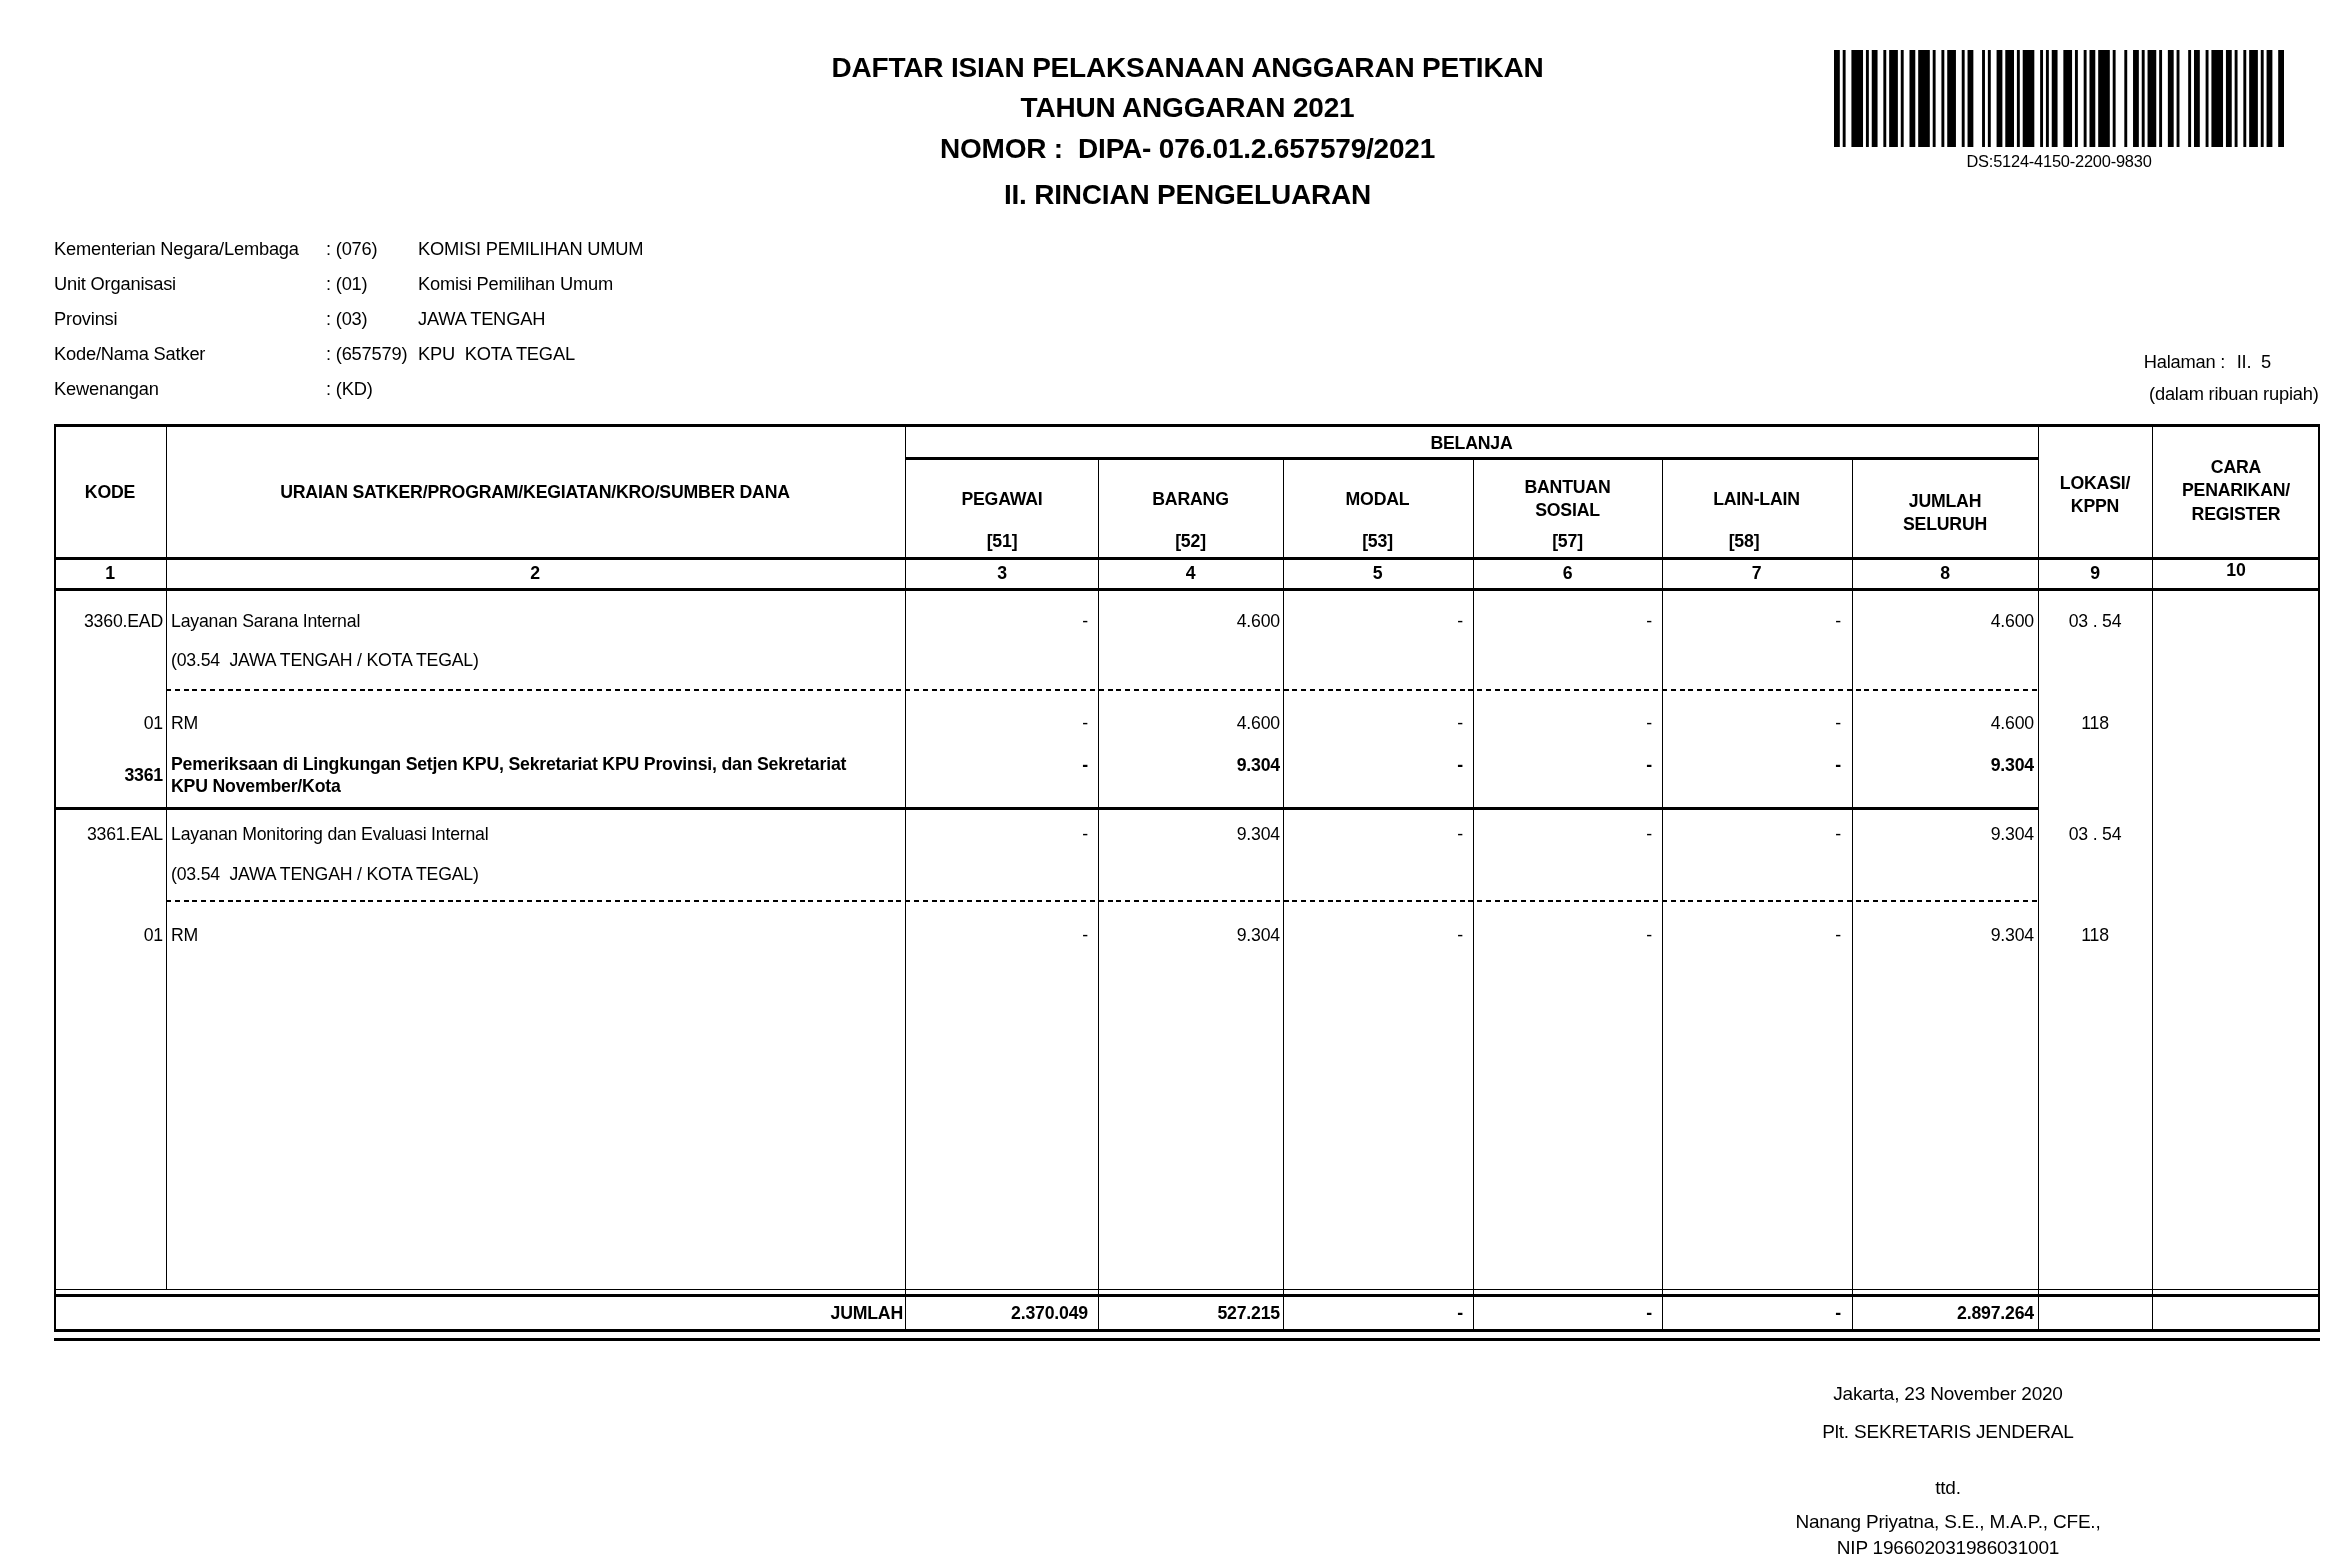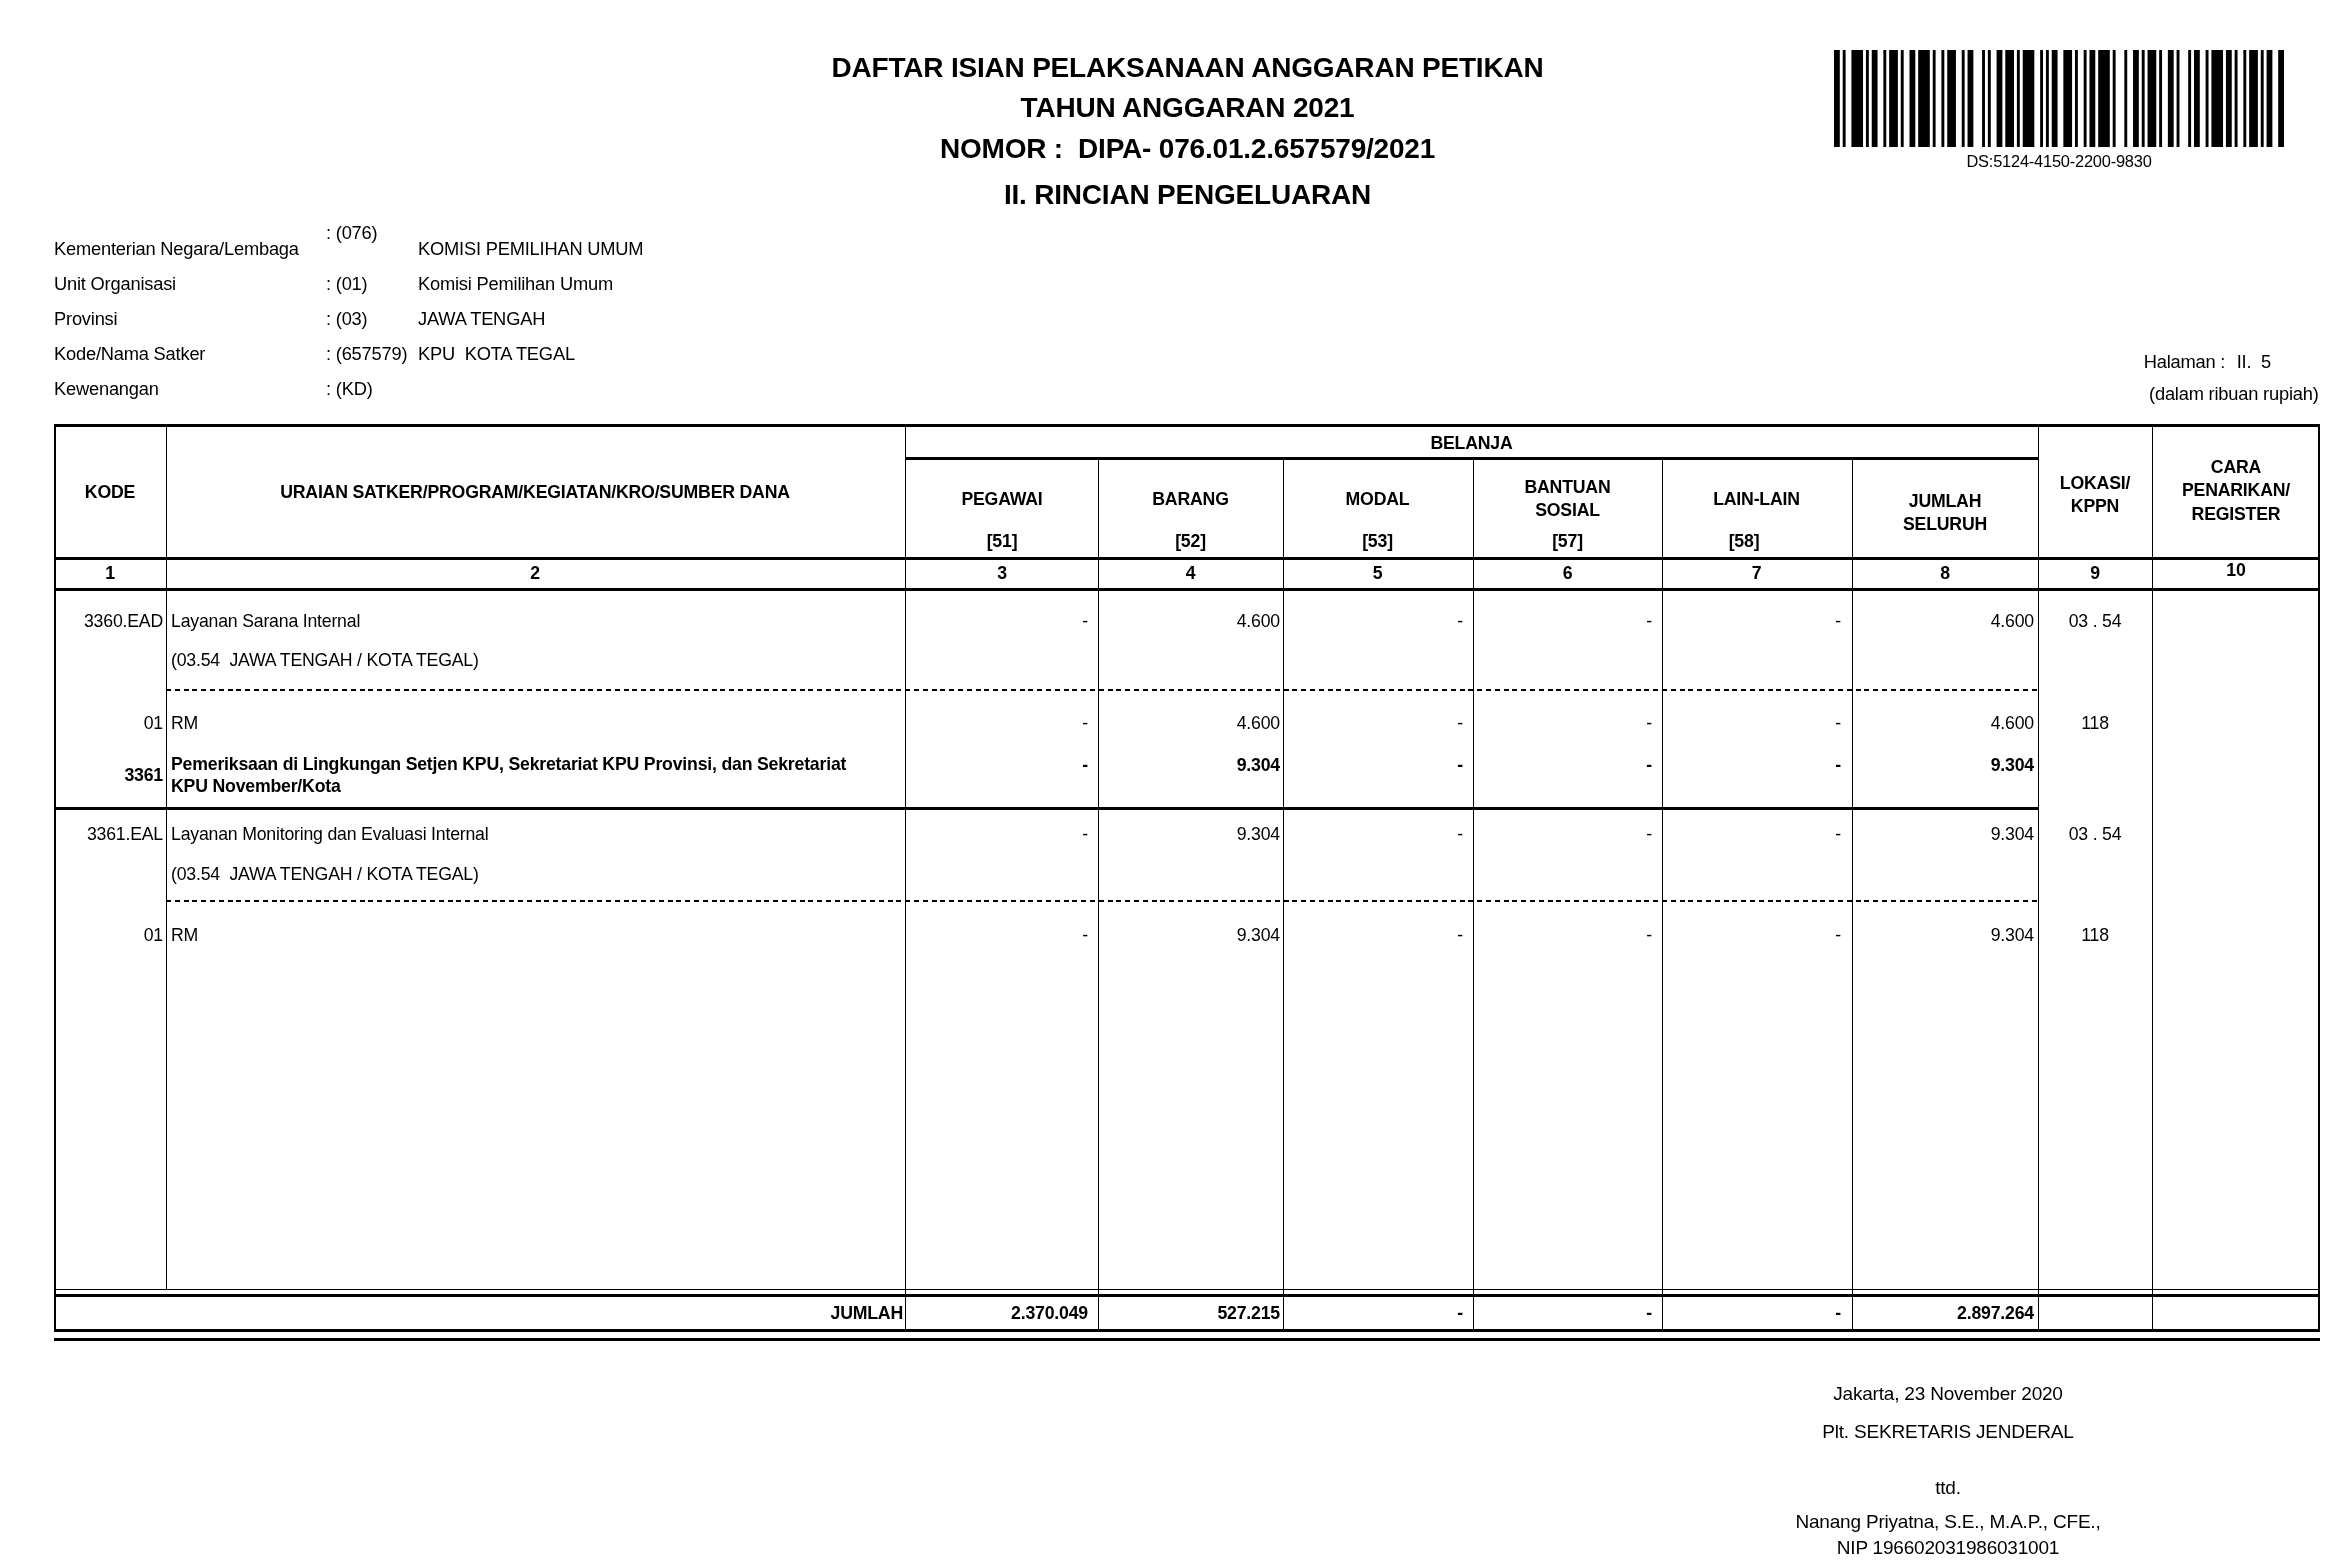--- a/index.html
+++ b/index.html
@@ -105,21 +105,21 @@
       <rect x="647.69" y="0" width="4.59" height="154"></rect>
       <rect x="656.88" y="0" width="13.78" height="154"></rect>
       <rect x="675.25" y="0" width="4.59" height="154"></rect>
       <rect x="684.44" y="0" width="9.19" height="154"></rect>
       <rect x="702.81" y="0" width="9.19" height="154"></rect>
     </svg>
   <div class="barcode-label">DS:5124-4150-2200-9830</div>
 
   <div>
     <div class="info-label" style="top:238px">Kementerian Negara/Lembaga</div>
-    <div class="info-code" style="top:222px">: (076)</div>
+    <div class="info-code" style="top:238px">: (076)</div>
     <div class="info-value" style="top:238px">KOMISI PEMILIHAN UMUM</div>
   </div>
   <div>
     <div class="info-label" style="top:273px">Unit Organisasi</div>
     <div class="info-code" style="top:273px">: (01)</div>
     <div class="info-value" style="top:273px">Komisi Pemilihan Umum</div>
   </div>
   <div>
     <div class="info-label" style="top:308px">Provinsi</div>
     <div class="info-code" style="top:308px">: (03)</div>

